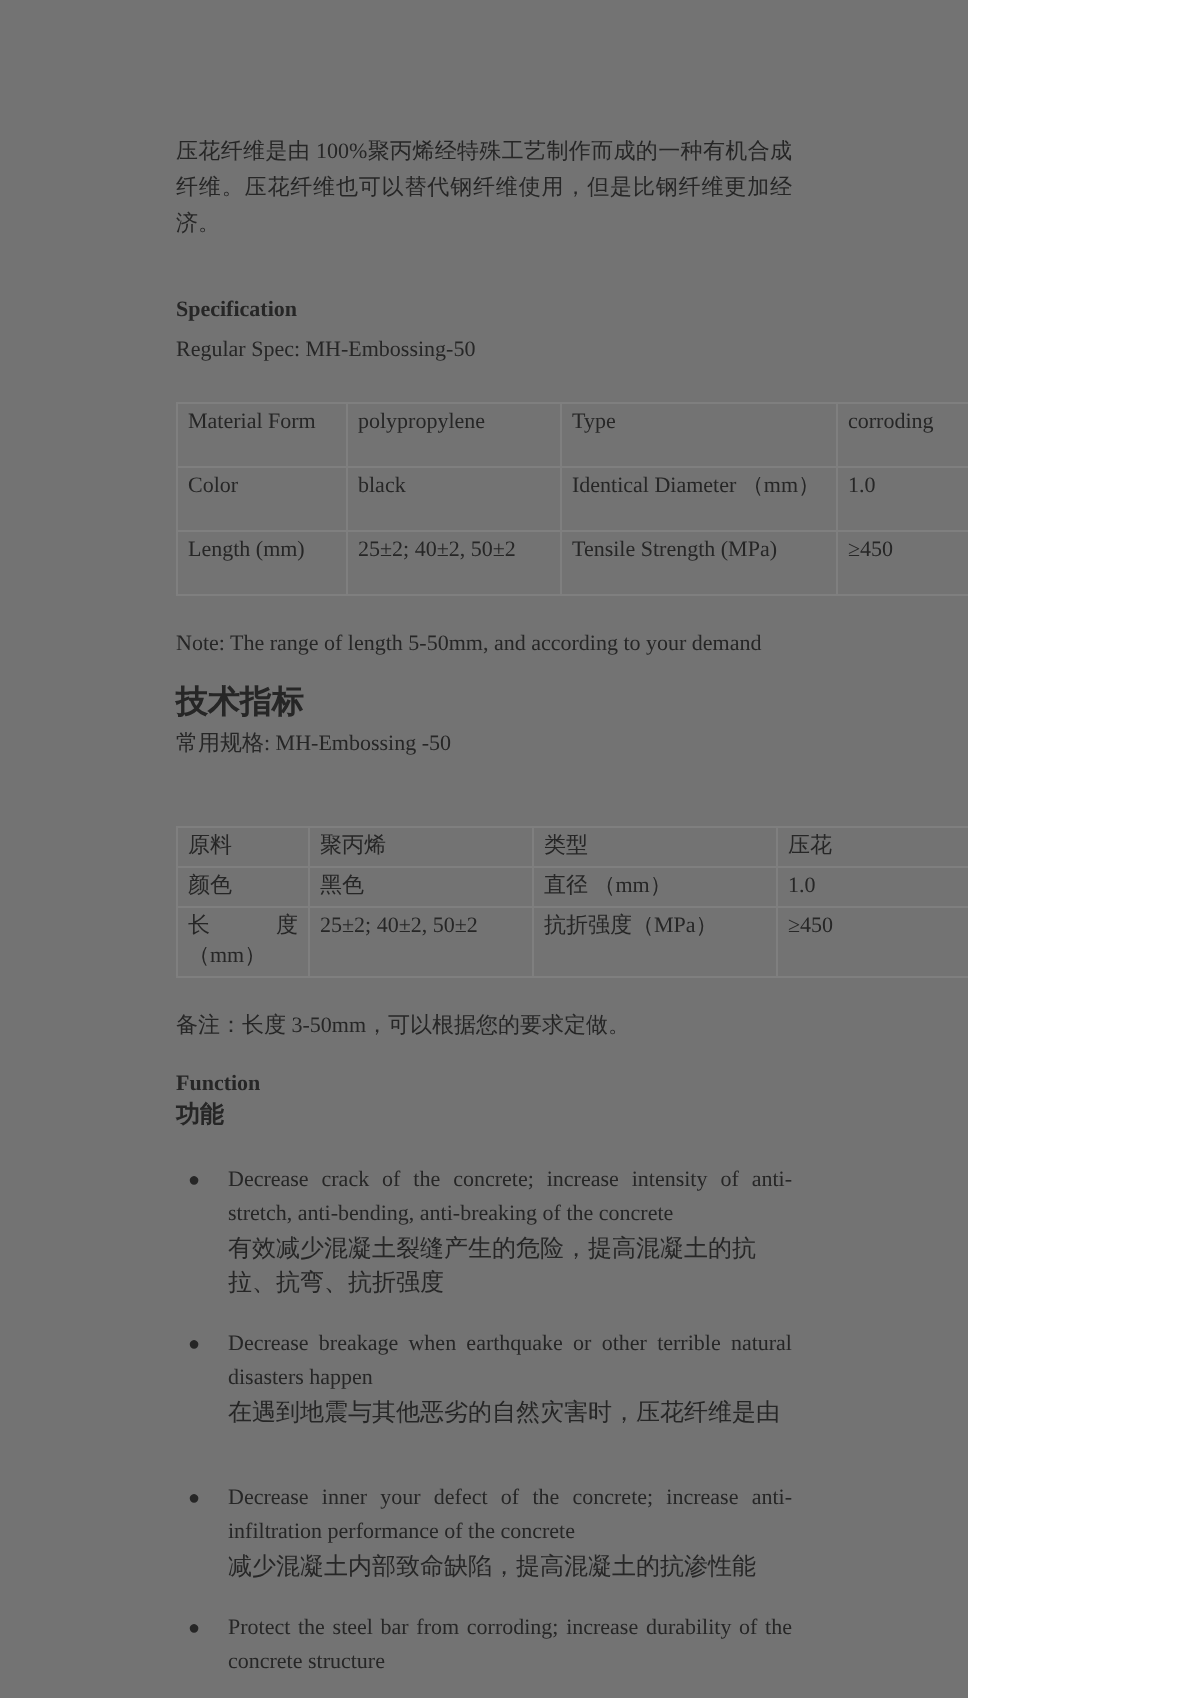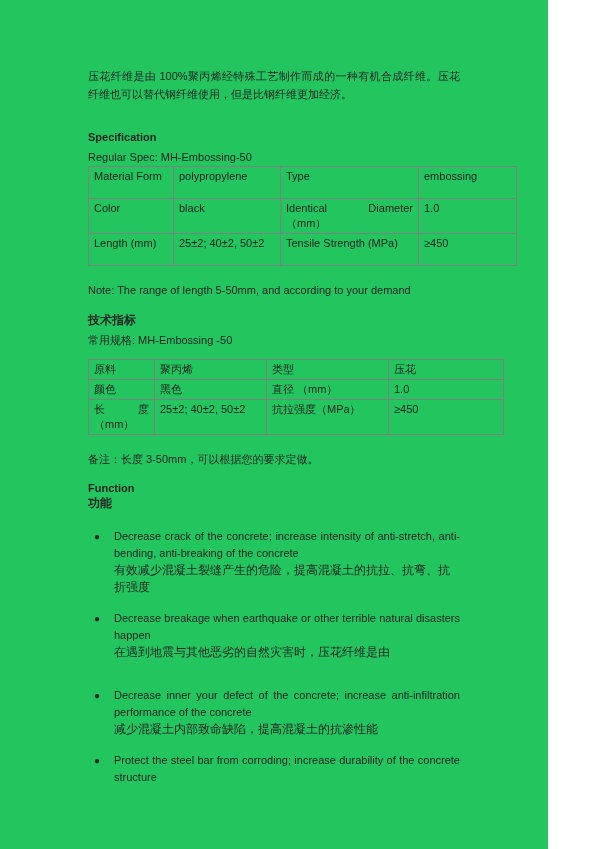--- a/index.html
+++ b/index.html
@@ -1,64 +1,64 @@
 <!DOCTYPE html>
 <html><head>
 <meta charset="utf-8">
 <style>
   * { margin: 0; padding: 0; box-sizing: border-box; }
   html, body { background: #ffffff; }
   .page {
     position: relative;
-    width: 548px;
+    width: 484px;
     height: 849px;
-    background: #22c55e;
-    font-family: Liberation Sans, sans-serif;
+    background: #737373;
+    font-family: Liberation Serif, serif;
     font-size: 11px;
     color: #262626;
     padding: 67px 88px 0 88px;
     overflow: hidden;
   }
   .intro {
     line-height: 18px;
     text-align: justify;
   }
   .h-en {
     margin-top: 27px;
     font-weight: bold;
     line-height: 15px;
   }
   .h-cn {
     margin-top: 14px;
     font-weight: bold;
     line-height: 16px;
-    font-size: 12px;
+    font-size: 16px;
   }
   .subtitle {
     margin-top: 3px;
     line-height: 18px;
   }
   table.spec {
     border-collapse: collapse;
     table-layout: fixed;
   }
   table.spec td {
     border: 1px solid #7f7f7f;
     vertical-align: top;
     padding: 2px 5px;
     line-height: 15px;
     text-align: justify;
   }
-  table.t1 { width: 428px; padding-left: 14px; }
+  table.t1 { margin-top: 17px; width: 428px; padding-left: 14px; }
   table.t1 col.c1 { width: 85px; }
   table.t1 col.c2 { width: 107px; }
   table.t1 col.c3 { width: 138px; }
   table.t1 col.c4 { width: 98px; }
   table.t1 td { height: 32px; }
-  table.t2 { margin-top: 10px; width: 415px; padding-left: 12px; }
+  table.t2 { margin-top: 32px; width: 415px; padding-left: 12px; }
   table.t2 col.c1 { width: 66px; }
   table.t2 col.c2 { width: 112px; }
   table.t2 col.c3 { width: 122px; }
   table.t2 col.c4 { width: 115px; }
   table.t2 tr.r3 td { height: 31px; }
   .note {
     margin-top: 16px;
     line-height: 16px;
   }
   .fn-head-en {
@@ -108,21 +108,21 @@
         <col class="c1">
         <col class="c2">
         <col class="c3">
         <col class="c4">
       </colgroup>
     <tbody>
       <tr>
         <td>Material Form</td>
         <td>polypropylene</td>
         <td>Type</td>
-        <td>embossing</td>
+        <td>corroding</td>
       </tr>
       <tr>
         <td>Color</td>
         <td>black</td>
         <td>Identical Diameter （mm）</td>
         <td>1.0</td>
       </tr>
       <tr>
         <td>Length (mm)</td>
         <td>25±2; 40±2, 50±2</td>
@@ -153,21 +153,21 @@
       </tr>
       <tr>
         <td>颜色</td>
         <td>黑色</td>
         <td>直径 （mm）</td>
         <td>1.0</td>
       </tr>
       <tr class="r3">
         <td>长度（mm）</td>
         <td>25±2; 40±2, 50±2</td>
-        <td>抗拉强度（MPa）</td>
+        <td>抗折强度（MPa）</td>
         <td>≥450</td>
       </tr>
     </tbody>
   </table>
 
   <div class="note">备注：长度 3-50mm，可以根据您的要求定做。</div>
 
   <div class="fn-head-en">Function</div>
   <div class="fn-head-cn">功能</div>
 

